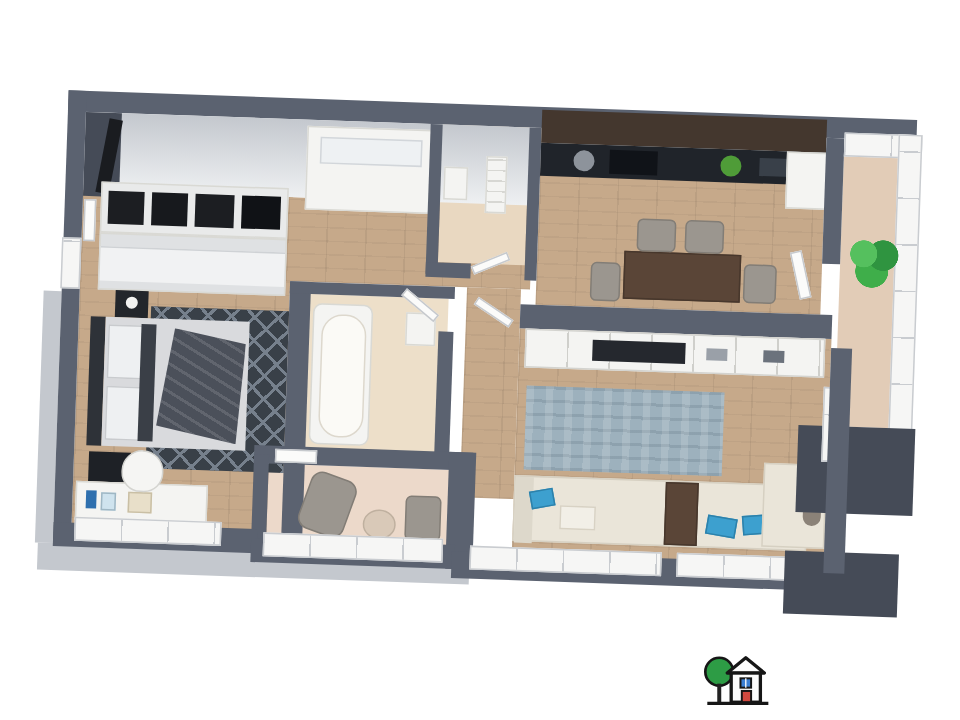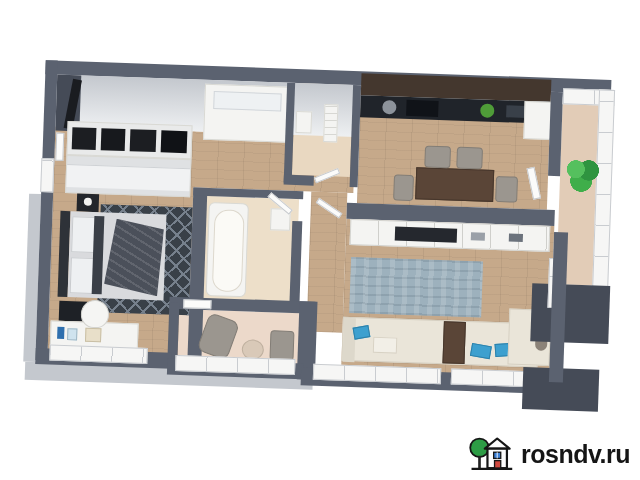--- a/index.html
+++ b/index.html
@@ -189,14 +189,13 @@
   <svg width="46" height="40" viewBox="0 0 52 44">
     <circle cx="13" cy="15" r="10.5" fill="#2d9c45" stroke="#161616" stroke-width="2"></circle>
     <rect x="11.5" y="24" width="3" height="14" fill="#222222"></rect>
     <polygon points="19,16 33,4.5 47,16" fill="#fcfcfc" stroke="#161616" stroke-width="2.5" stroke-linejoin="round"></polygon>
     <rect x="22" y="16" width="22" height="22" fill="#fcfcfc" stroke="#161616" stroke-width="2.5"></rect>
     <rect x="29" y="20" width="8" height="7" fill="#3b7fd4" stroke="#161616" stroke-width="1.5"></rect>
     <line x1="33" y1="20" x2="33" y2="27" stroke="#ffffff" stroke-width="1"></line>
     <rect x="30" y="29.5" width="7" height="8.5" fill="#d1493f" stroke="#161616" stroke-width="1.5"></rect>
     <line x1="4" y1="38.8" x2="50" y2="38.8" stroke="#161616" stroke-width="2.4"></line>
   </svg>
-  <span class="wm-text">rosndv.ru</span>
 </div>
 
 </body></html>

